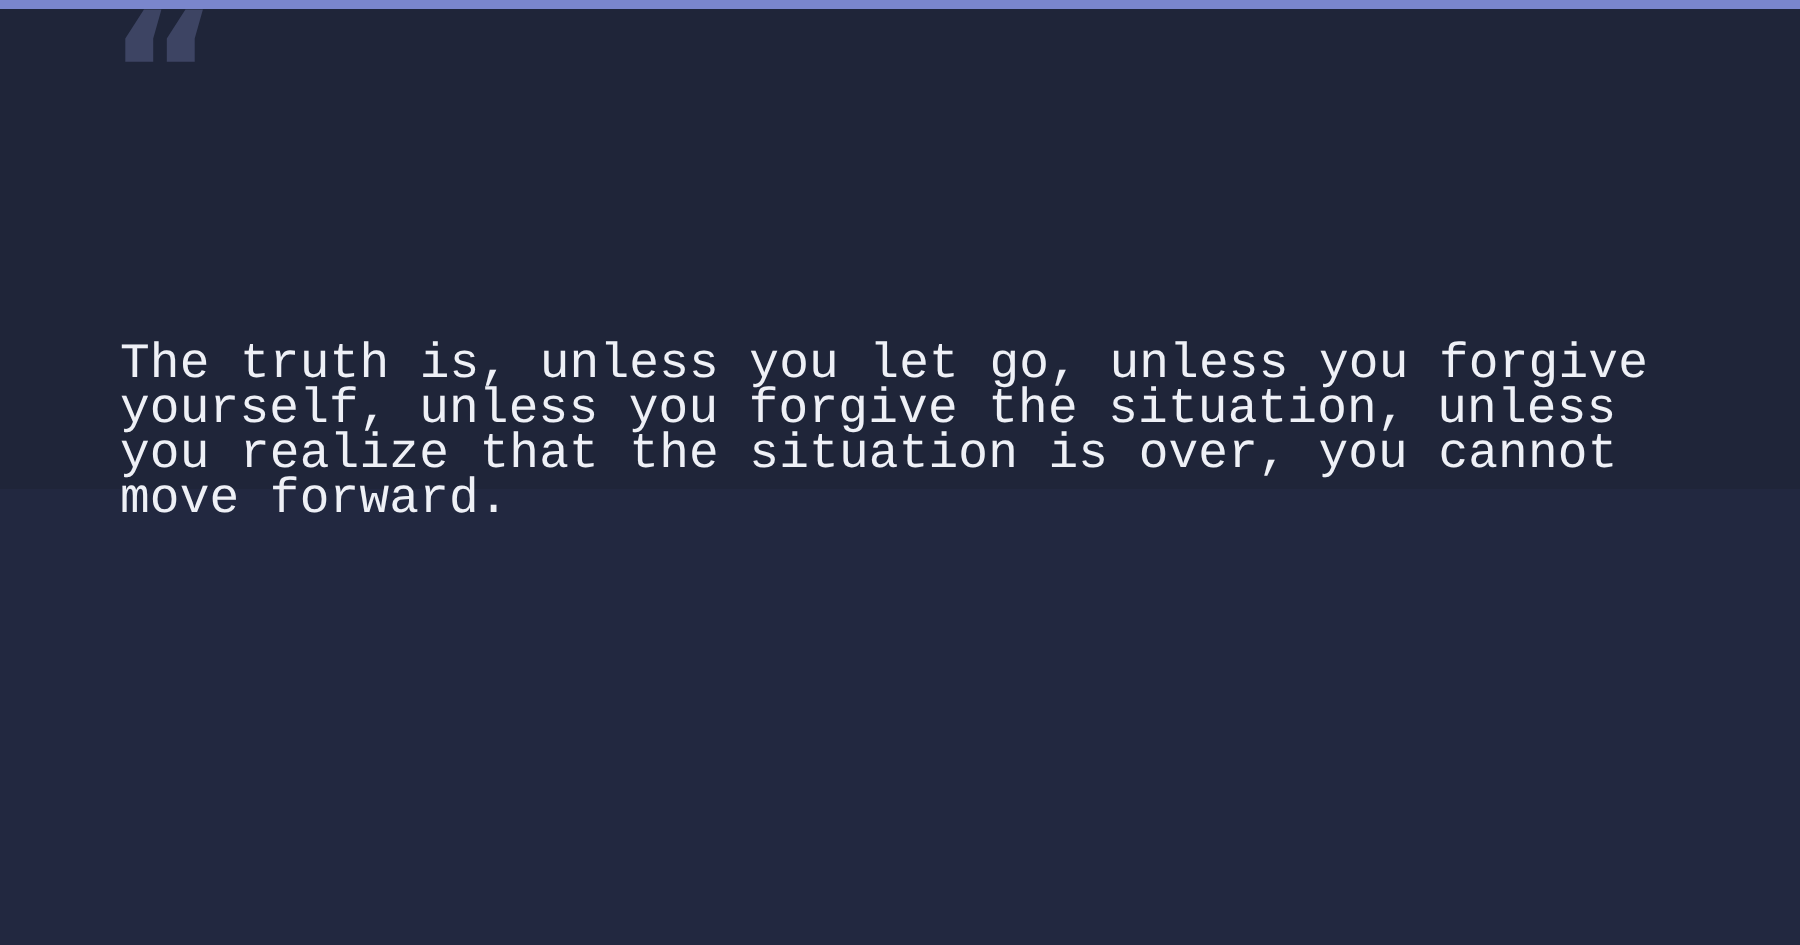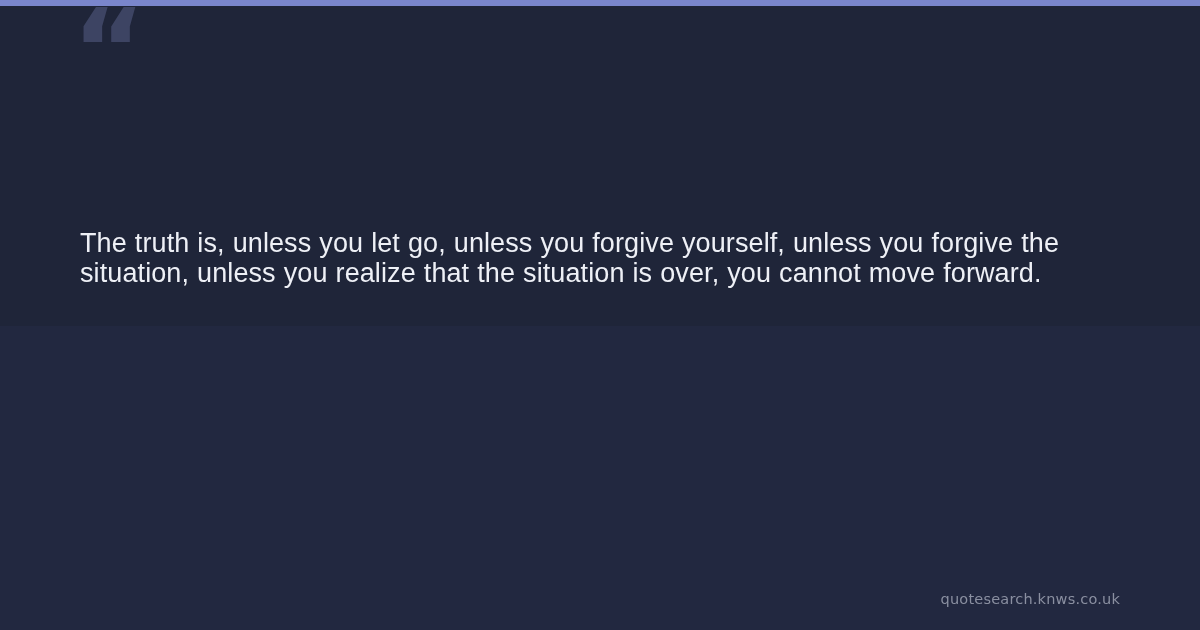--- a/index.html
+++ b/index.html
@@ -69,22 +69,22 @@
 
   .content {
     position: absolute;
     left: 80px;
     top: 228px;
     width: 1046px;
   }
 
   .quote-text {
     margin: 0;
-    font-family: Liberation Sans, sans-serif;
-    font-size: 27px;
+    font-family: Liberation Mono, monospace;
+    font-size: 33px;
     font-weight: 400;
     line-height: 30px;
     color: #eef0f6;
     letter-spacing: 0.1px;
     word-spacing: 0.4px;
   }
 
   .author {
     margin: 0;
     padding-top: 36px;
@@ -121,15 +121,14 @@
   <div class="bg-band-upper"></div>
   <div class="bg-band-lower"></div>
 
   <div class="quote-mark">“</div>
 
   <div class="content">
     <p class="quote-text">The truth is, unless you let go, unless you forgive yourself, unless you forgive the situation, unless you realize that the situation is over, you cannot move forward.</p>
 
   </div>
 
-  <div class="site-url">quotesearch.knws.co.uk</div>
 
 </div>
 
 </body></html>

